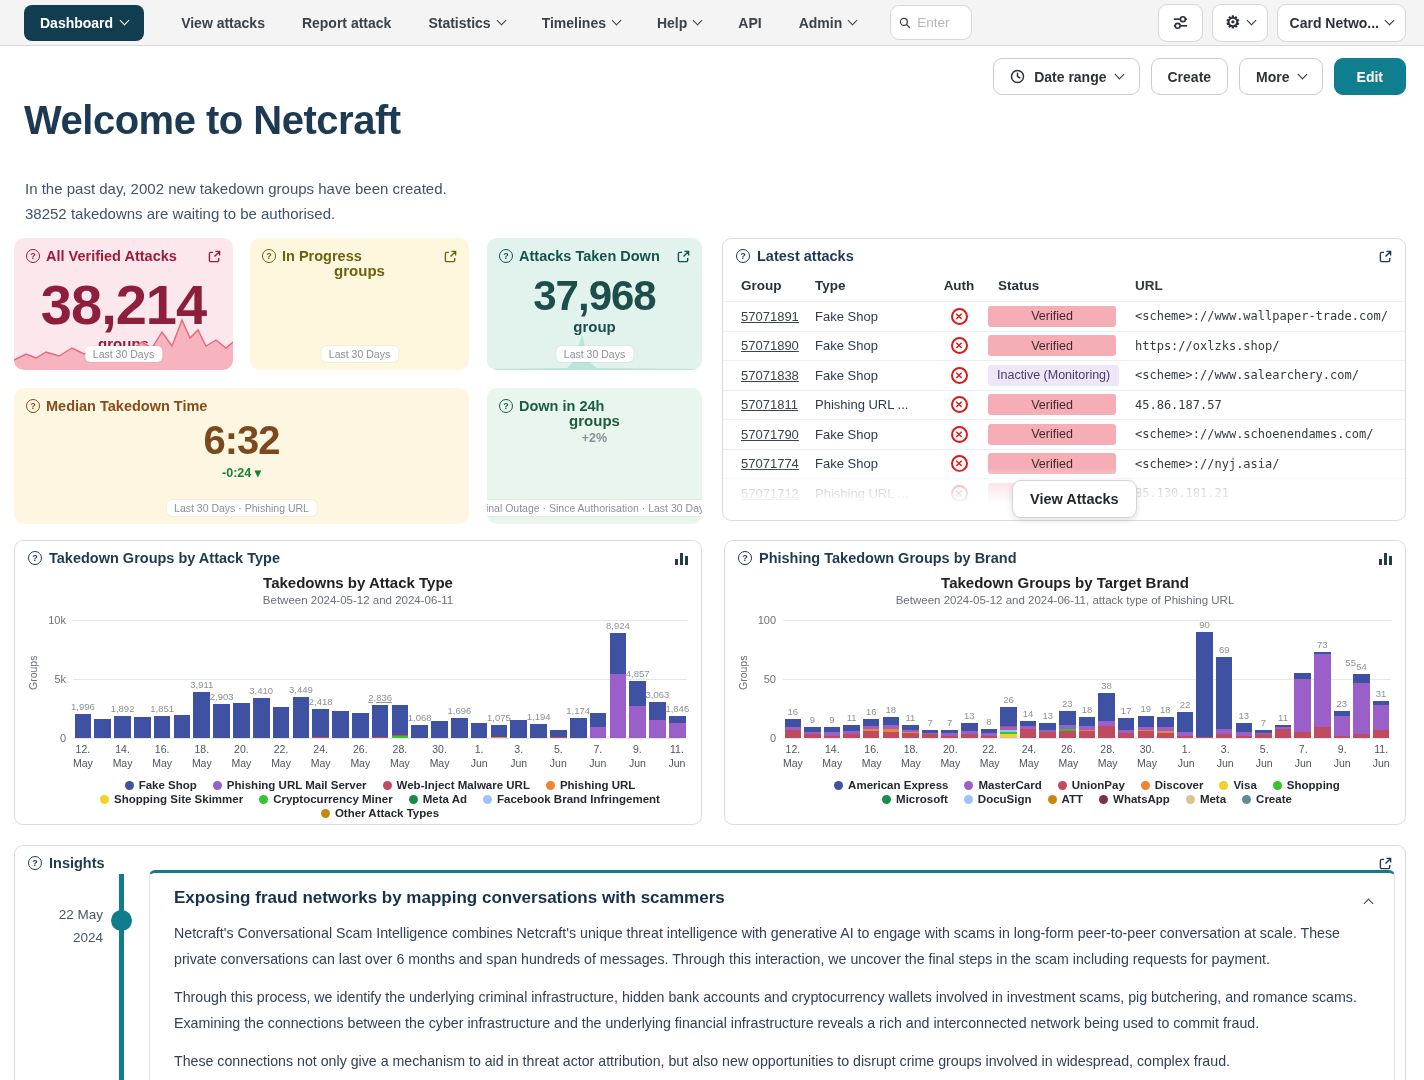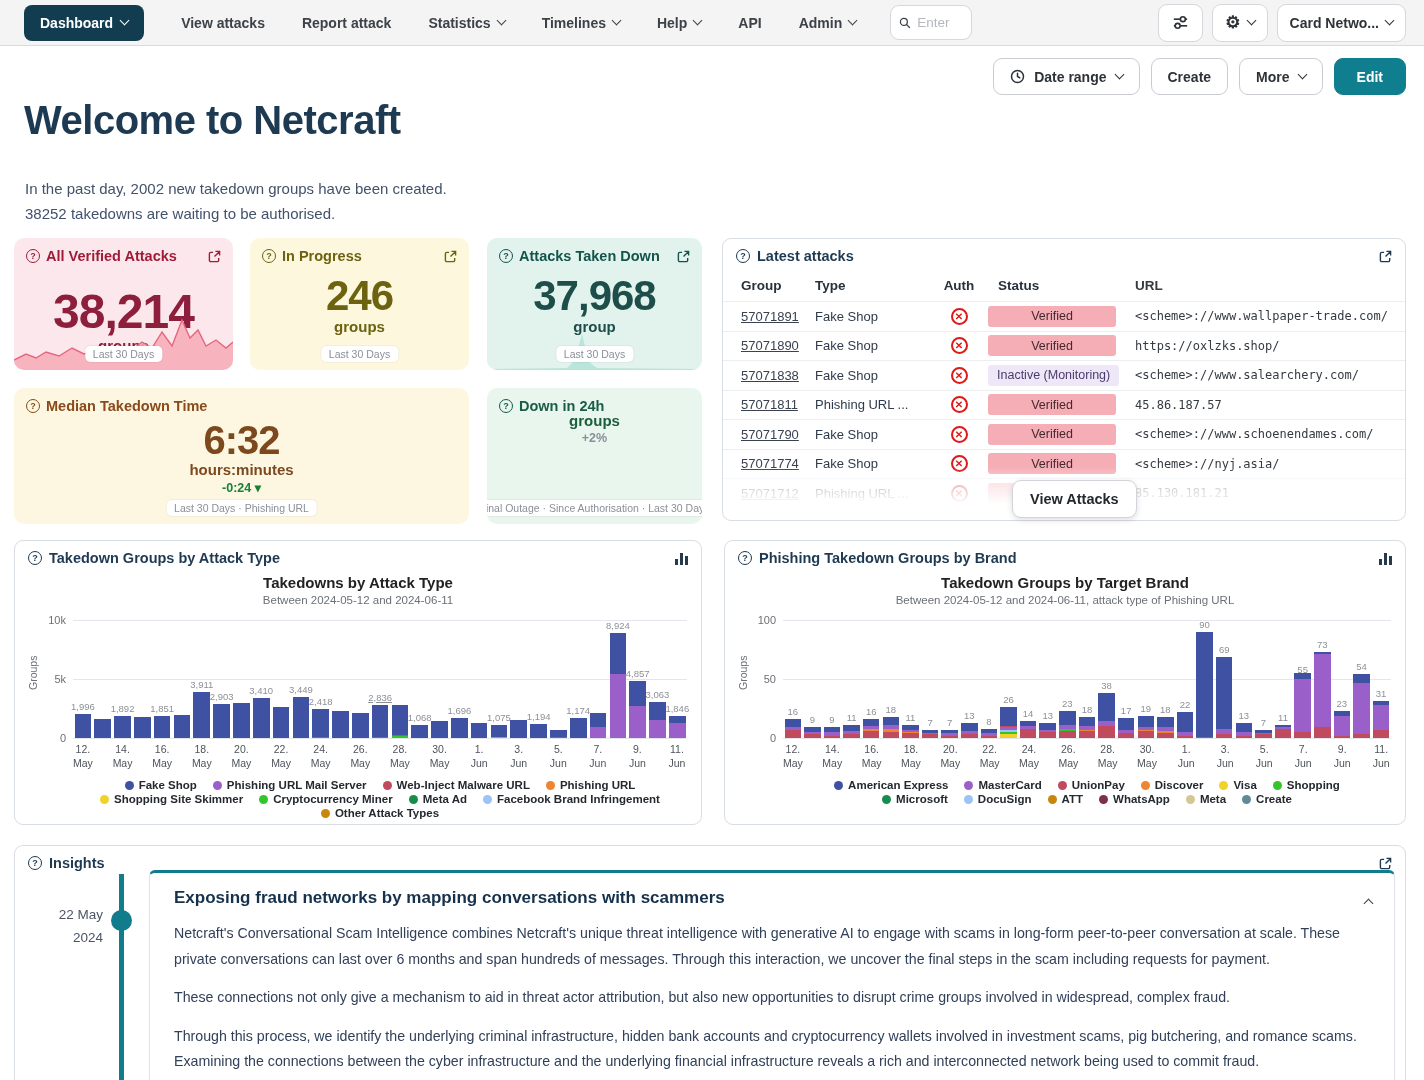--- a/index.html
+++ b/index.html
@@ -210,37 +210,36 @@
     <div class="card-head">
         <span class="qicon">?</span>
       <span>All Verified Attacks</span>
       <span class="ext">
         <svg class="ext-svg" width="13" height="13" viewBox="0 0 14 14">
             <path d="M5.5 2.5H3A1.5 1.5 0 0 0 1.5 4v7A1.5 1.5 0 0 0 3 12.5h7A1.5 1.5 0 0 0 11.5 11V8.5" fill="none" stroke="#9e1c38" stroke-width="1.5"></path>
             <path d="M8 1.5h4.5V6M12.2 1.8 7 7" fill="none" stroke="#9e1c38" stroke-width="1.5"></path>
           </svg>
       </span>
       </div>
-    <div class="card-val" style="font-size:48px; margin-top:20px;">38,214</div>
+    <div class="card-val" style="font-size:56px; margin-top:8px;">38,214</div>
     <div class="card-unit">groups</div>
     <div class="pill">Last 30 Days</div>
   </div>
 
   <div class="card yellow" style="left:250px; top:192px; width:219px; height:132px;">
     <div class="card-head">
         <span class="qicon">?</span>
       <span>In Progress</span>
       <span class="ext">
         <svg class="ext-svg" width="13" height="13" viewBox="0 0 14 14">
             <path d="M5.5 2.5H3A1.5 1.5 0 0 0 1.5 4v7A1.5 1.5 0 0 0 3 12.5h7A1.5 1.5 0 0 0 11.5 11V8.5" fill="none" stroke="#6d6210" stroke-width="1.5"></path>
             <path d="M8 1.5h4.5V6M12.2 1.8 7 7" fill="none" stroke="#6d6210" stroke-width="1.5"></path>
           </svg>
       </span>
       </div>
-    <div class="card-val" style="font-size:42px; margin-top:8px;">246</div>
     <div class="card-unit">groups</div>
     <div class="pill">Last 30 Days</div>
   </div>
 
   <div class="card teal" style="left:487px; top:192px; width:215px; height:132px;">
     <svg class="spark" height="40" viewBox="0 0 215 40" preserveAspectRatio="none">
       <path d="M0,39 L80,38 88,30 95,4 102,32 110,38 215,39 L215,40 0,40 Z" fill="#b5e3d8" opacity="0.9"></path>
     </svg>
     <div class="card-head">
         <span class="qicon">?</span>
@@ -256,21 +255,20 @@
     <div class="card-unit">group</div>
     <div class="pill">Last 30 Days</div>
   </div>
 
   <div class="card cream" style="left:14px; top:342px; width:455px; height:136px;">
     <div class="card-head">
         <span class="qicon">?</span>
       <span>Median Takedown Time</span>
       </div>
     <div class="card-val" style="font-size:40px; margin-top:4px;">6:32</div>
-    <div class="card-unit">hours:minutes</div>
     <div class="card-delta"><span>-0:24</span> ▾</div>
     <div class="pill">Last 30 Days · Phishing URL</div>
   </div>
 
   <div class="card mint" style="left:487px; top:342px; width:215px; height:136px;">
     <div class="card-head">
         <span class="qicon">?</span>
       <span>Down in 24h</span>
       </div>
     <div class="card-unit">groups</div>
@@ -888,21 +886,21 @@
                   <div class="seg" style="height: 2.36px; background: rgb(63, 81, 163);"></div>
                 </div>
                 <span class="vlabel" style="bottom: 14.98px;">11</span>
               </div>
               <div class="slot">
                 <div class="stack">
                   <div class="seg" style="height: 5.9px; background: rgb(192, 74, 94);"></div>
                   <div class="seg" style="height: 53.1px; background: rgb(154, 95, 200);"></div>
                   <div class="seg" style="height: 5.9px; background: rgb(63, 81, 163);"></div>
                 </div>
-                <span class="vlabel" style="bottom: 63px;">55</span>
+                <span class="vlabel" style="bottom: 70px; margin-left: 48px;">55</span>
               </div>
               <div class="slot">
                 <div class="stack">
                   <div class="seg" style="height: 10.62px; background: rgb(192, 74, 94);"></div>
                   <div class="seg" style="height: 73.16px; background: rgb(154, 95, 200);"></div>
                   <div class="seg" style="height: 2.36px; background: rgb(63, 81, 163);"></div>
                 </div>
                 <span class="vlabel" style="bottom: 88.14px;">73</span>
               </div>
               <div class="slot">
@@ -1044,19 +1042,19 @@
     <div class="timeline-dot" style="left:96px; top:64px;"></div>
     <div class="timeline-date" style="left:18px; top:58px; width:70px;">
       <div>22 May</div>
       <div>2024</div>
     </div>
     <div class="article" style="left:134px; top:24px; width:1246px; height:236px; overflow:hidden;">
       <h3>Exposing fraud networks by mapping conversations with scammers</h3>
       <span class="collapse"><span class="chev up"></span></span>
       <div>
           <p>Netcraft's Conversational Scam  Intelligence combines Netcraft's unique threat intelligence with generative AI to  engage with scams in long-form peer-to-peer conversation at scale. These  private conversations can last over 6 months and span hundreds of  messages. Through this interaction, we uncover the final steps in the  scam including requests for payment.</p>
+          <p>Through this process, we identify the underlying criminal  infrastructure, hidden bank accounts and cryptocurrency wallets involved  in investment scams, pig butchering, and romance scams. Examining the connections between the cyber infrastructure and the underlying  financial infrastructure reveals a rich and interconnected network being  used to commit fraud.</p>
           <p>These connections not only give a mechanism to aid in threat actor  attribution, but also new opportunities to disrupt crime groups involved  in widespread, complex fraud.</p>
-          <p>Through this process, we identify the underlying criminal  infrastructure, hidden bank accounts and cryptocurrency wallets involved  in investment scams, pig butchering, and romance scams. Examining the connections between the cyber infrastructure and the underlying  financial infrastructure reveals a rich and interconnected network being  used to commit fraud.</p>
         </div>
     </div>
   </div>
 
 </div>
 
 </body></html>

